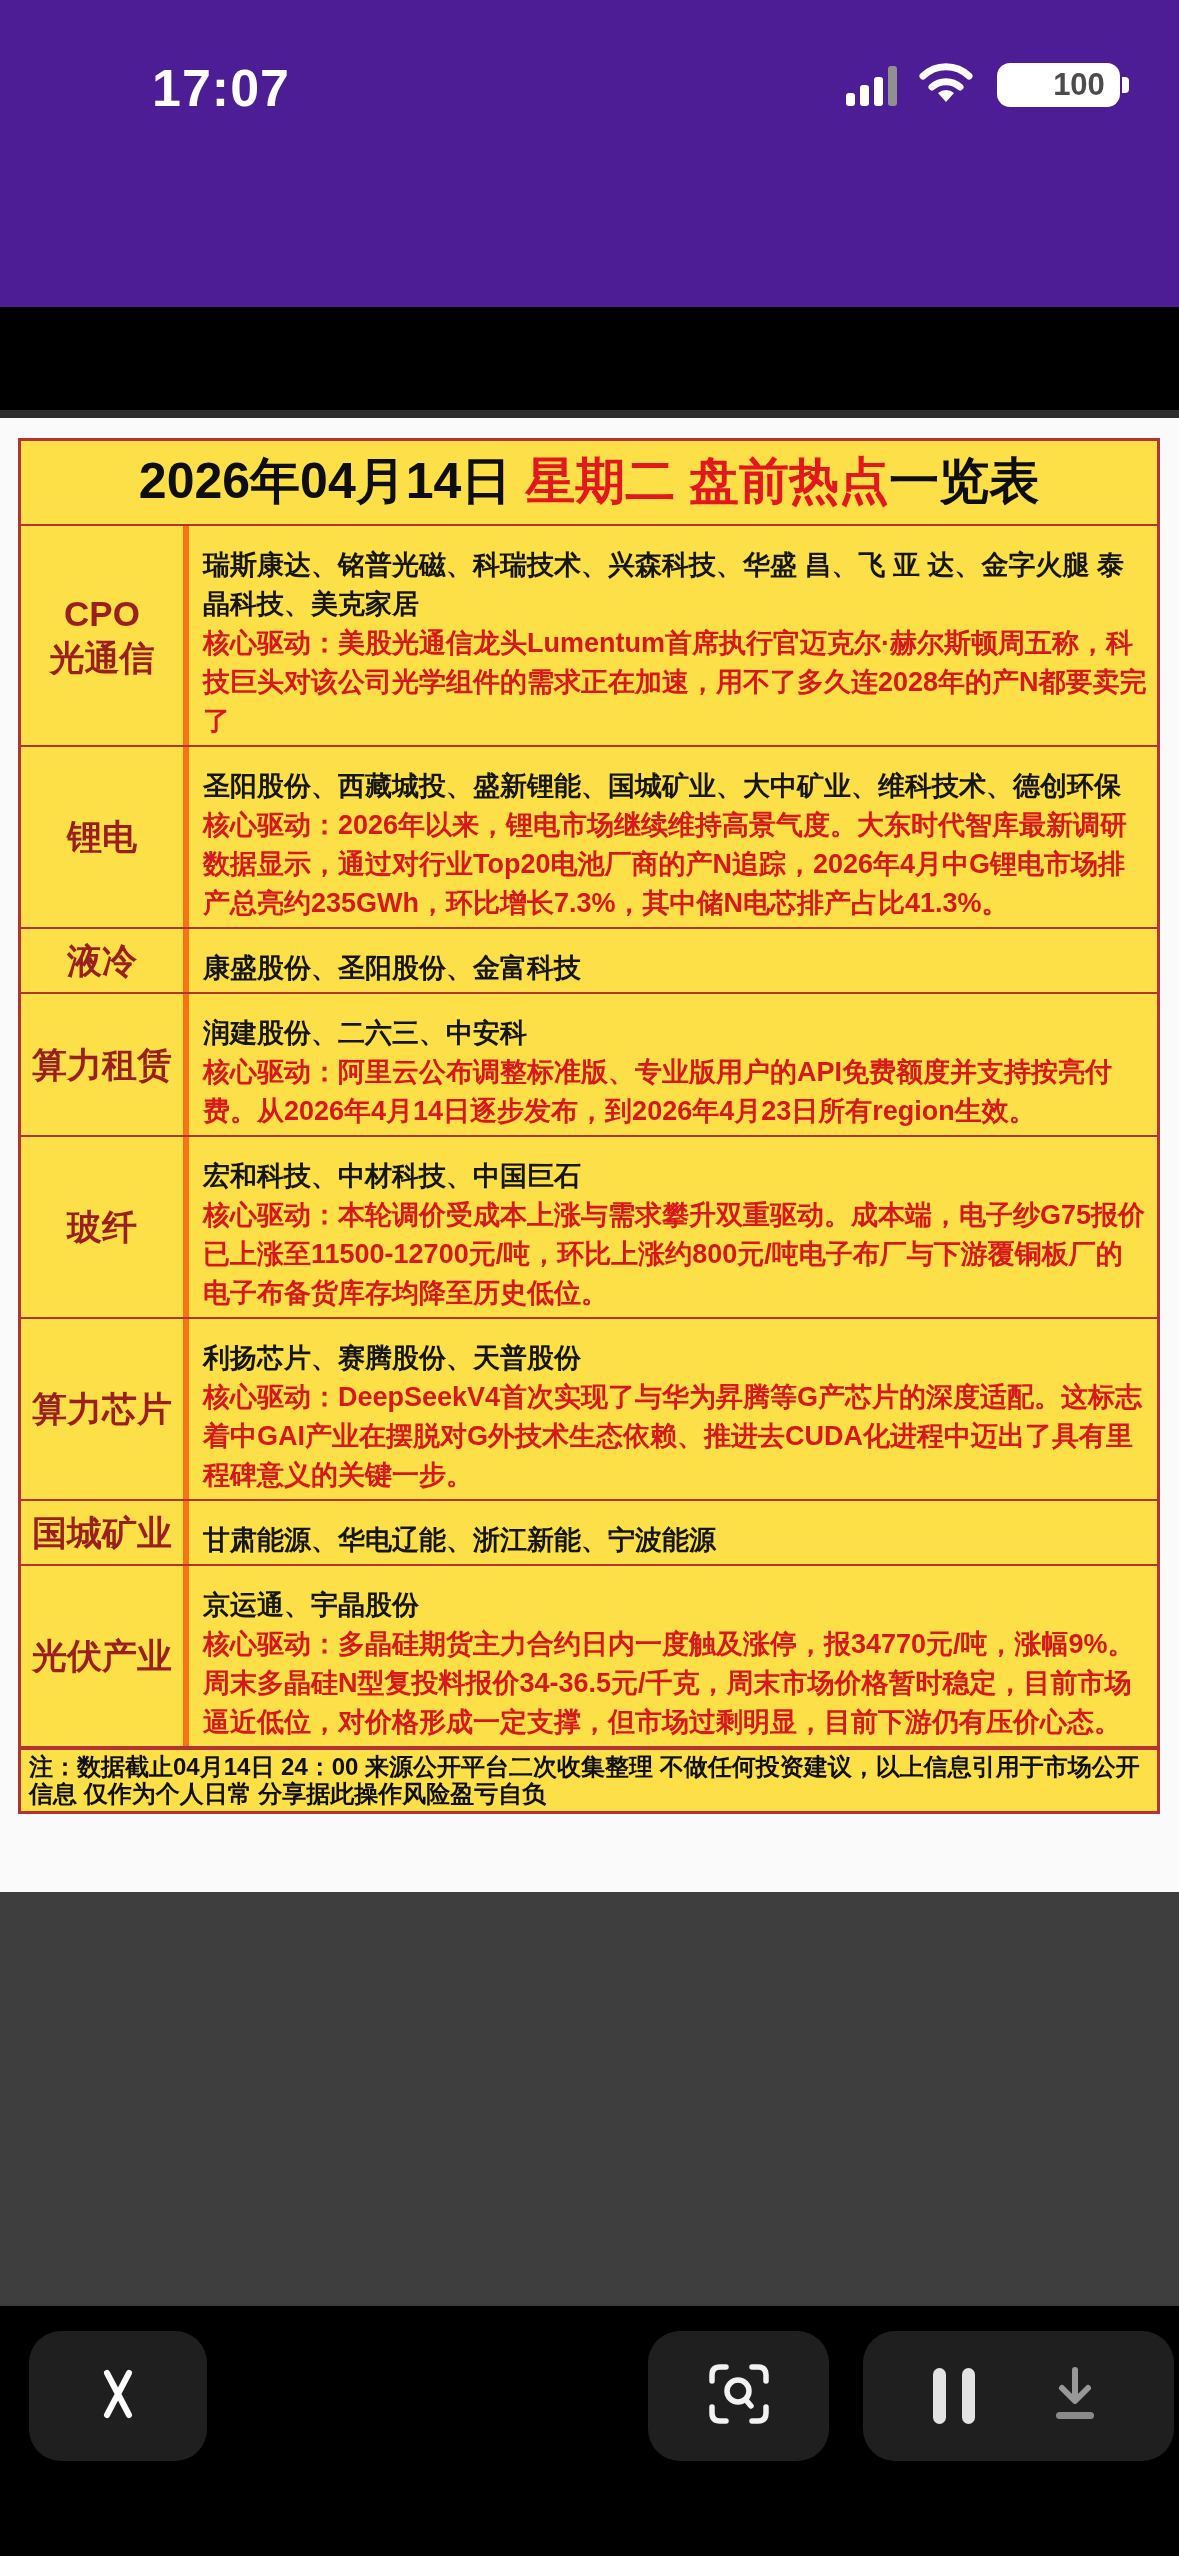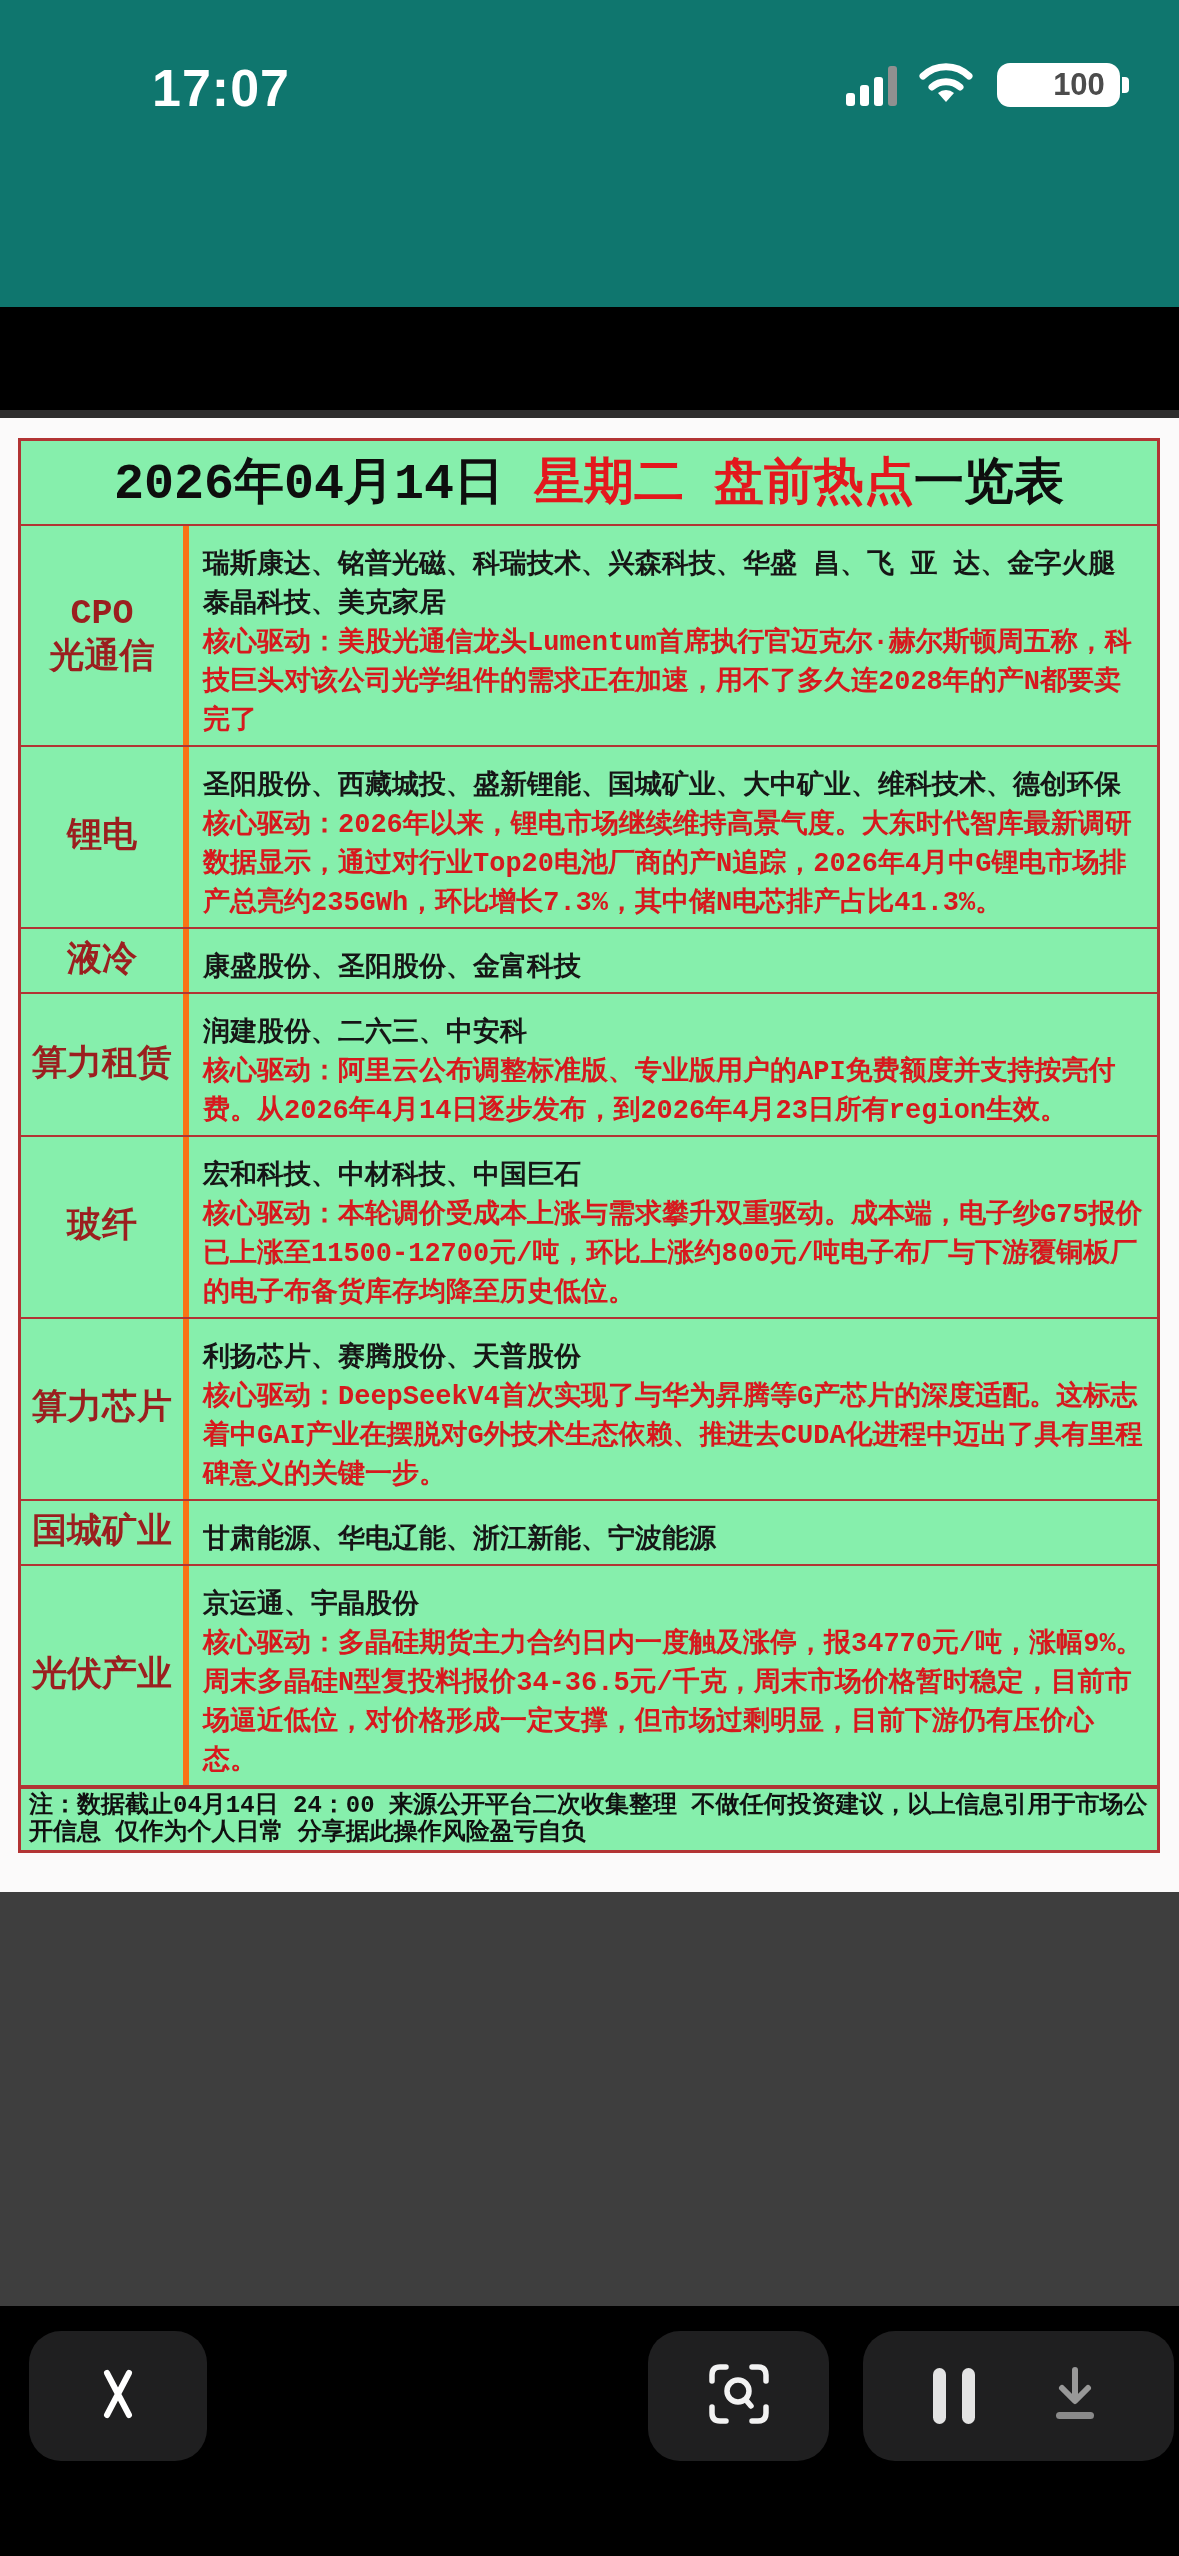--- a/index.html
+++ b/index.html
@@ -2,35 +2,35 @@
 <html><head>
 <meta charset="utf-8">
 <style>
   html,body{margin:0;padding:0;}
   body{
     width:1179px;height:2556px;position:relative;overflow:hidden;
     background:#000;font-family:"Liberation Sans","DejaVu Sans",sans-serif;
     -webkit-font-smoothing:antialiased;
   }
   
-  .top-gray{position:absolute;top:0;left:0;width:1179px;height:307px;background:#0f766e;}
+  .top-gray{position:absolute;top:0;left:0;width:1179px;height:307px;background:#4c1d95;}
   .top-sep{position:absolute;top:410px;left:0;width:1179px;height:8px;background:#2e2e2e;}
   .status-time{position:absolute;left:152px;top:58px;color:#fff;font-size:52px;font-weight:600;letter-spacing:1px;}
   .status-icons{position:absolute;top:62px;left:846px;display:flex;align-items:center;}
   .sig{display:flex;align-items:flex-end;gap:5px;height:42px;}
   .sig i{display:block;width:9px;border-radius:3px;background:#fff;}
   .sig i.dim{background:#909090;}
   .wifi{margin-left:22px;}
   .battery{margin-left:24px;position:relative;display:flex;align-items:center;}
   .batt-body{width:82px;height:44px;background:#fff;border-radius:13px;display:flex;align-items:center;justify-content:center;
     color:#4c4c4c;font-size:31px;font-weight:700;padding-left:41px;}
   .batt-nub{width:7px;height:16px;background:#fff;border-radius:0 4px 4px 0;margin-left:2px;}
   
   .sheet{position:absolute;top:418px;left:0;width:1179px;height:1474px;background:#fbfafa;}
-  .board{position:absolute;left:18px;top:20px;width:1142px;border:3px solid #b23434;background:#86efac;box-sizing:border-box;font-family:Liberation Mono, monospace;}
+  .board{position:absolute;left:18px;top:20px;width:1142px;border:3px solid #b23434;background:#fde047;box-sizing:border-box;}
   .title-row{border-bottom:2px solid #b23434;text-align:center;padding:7px 0 9px 0;
     font-size:50px;font-weight:800;color:#0e0e0e;letter-spacing:0px;white-space:nowrap;}
   .title-row .red{color:#e3181d;}
   .trow{display:flex;border-bottom:2px solid #b23434;}
   .trow:last-of-type{border-bottom:none;}
   .tlabel{flex:none;width:168px;border-right:6px solid #f97316;display:flex;align-items:center;justify-content:center;
     text-align:center;color:#9b1f1f;font-weight:800;font-size:35px;line-height:44px;white-space:pre-line;padding:4px 2px;box-sizing:border-box;}
   .tbody-cell{flex:1;padding:20px 10px 4px 14px;font-size:27px;line-height:39px;font-weight:700;box-sizing:border-box;}
   .companies{color:#161616;}
   .detail{color:#d7191e;}

